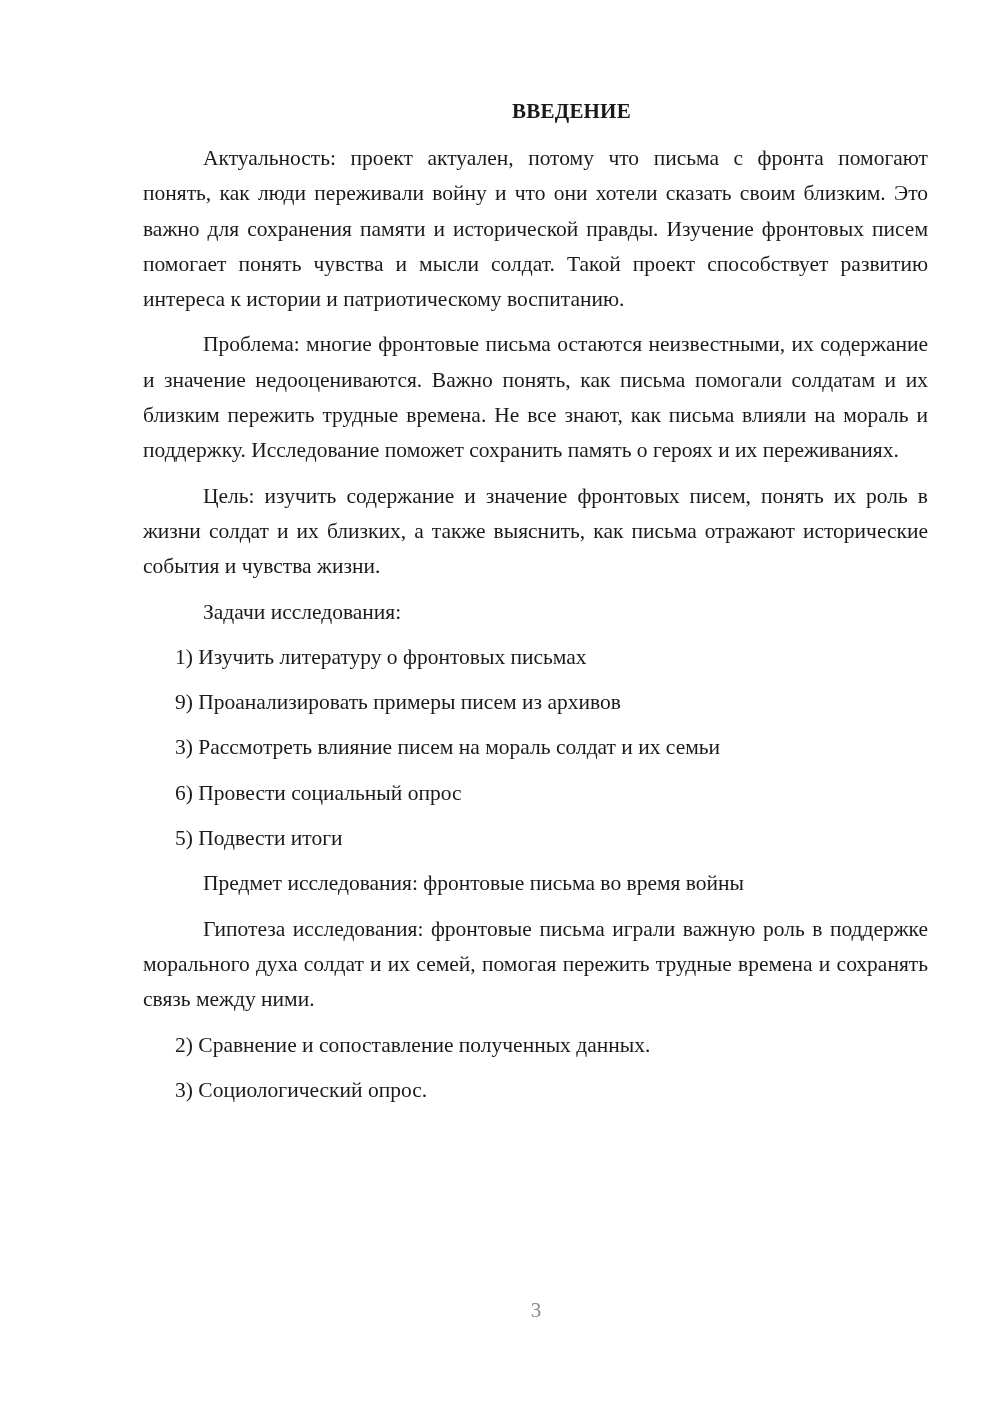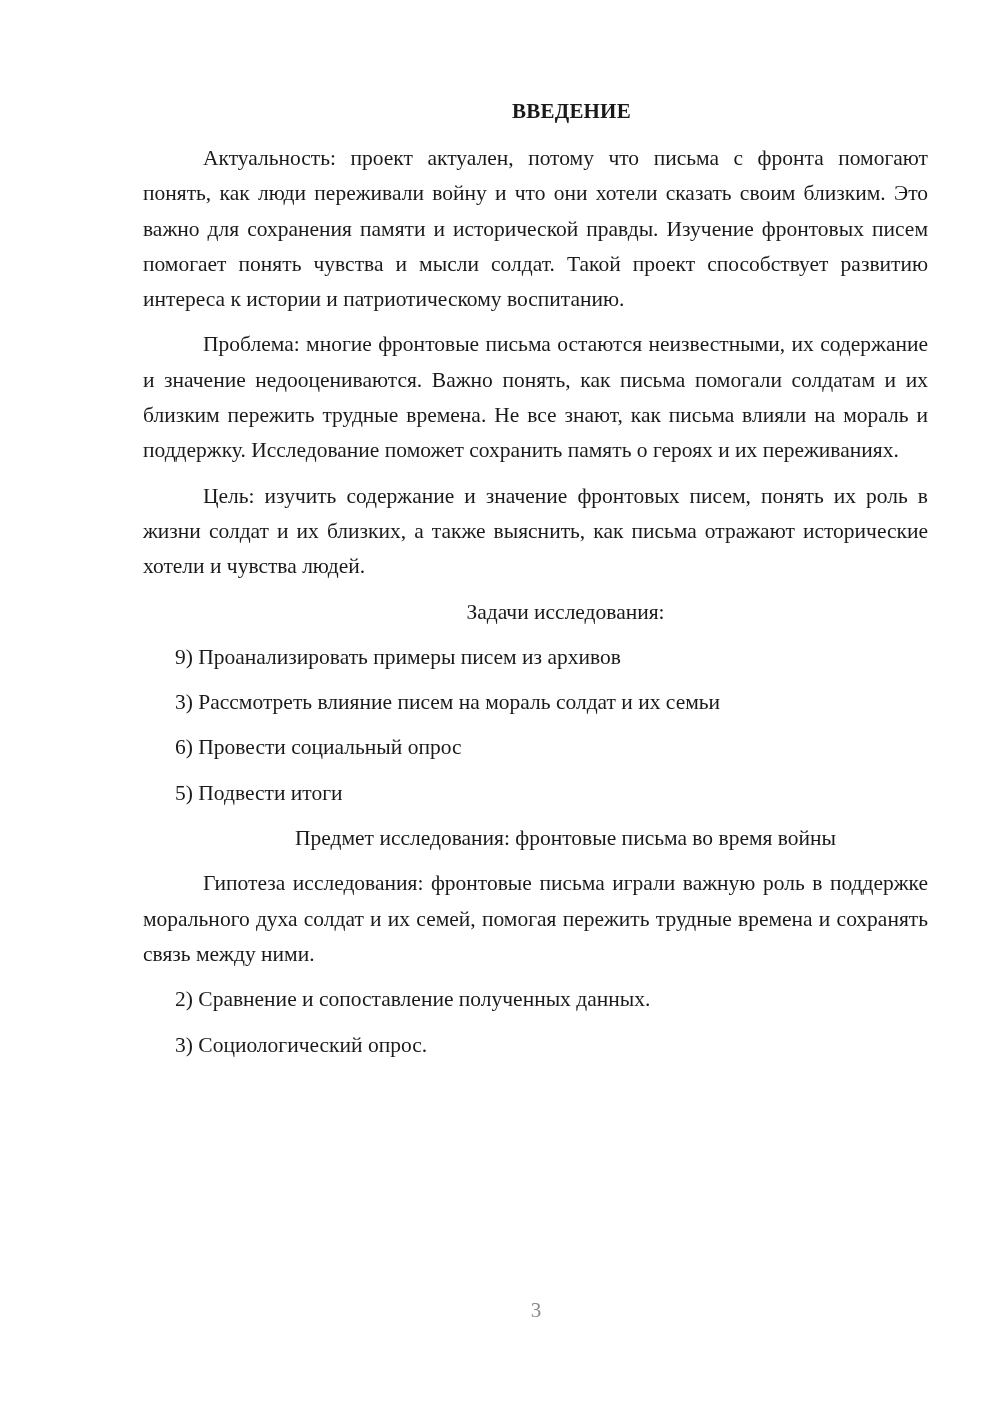--- a/index.html
+++ b/index.html
@@ -41,21 +41,20 @@
     }
     .para {
       margin: 0 0 10px 0;
       text-indent: 60px;
       text-align: justify;
       text-align-last: left;
     }
     .label-line {
       margin: 0 0 10px 0;
       text-indent: 60px;
-      text-align: center;
     }
     .list {
       margin: 0;
       padding: 0;
       list-style: none;
     }
     .list-item {
       margin: 0 0 10px 0;
       padding-left: 32px;
       line-height: 35.3px;
@@ -75,25 +74,26 @@
 
 <div class="page">
   <div class="content">
 
     <div class="title">ВВЕДЕНИЕ</div>
 
     <p class="para">Актуальность: проект актуален, потому что письма с фронта помогают понять, как люди переживали войну и что они хотели сказать своим близким. Это важно для сохранения памяти и исторической правды. Изучение фронтовых писем помогает понять чувства и мысли солдат. Такой проект способствует развитию интереса к истории и патриотическому воспитанию.</p>
 
     <p class="para">Проблема: многие фронтовые письма остаются неизвестными, их содержание и значение недооцениваются. Важно понять, как письма помогали солдатам и их близким пережить трудные времена. Не все знают, как письма влияли на мораль и поддержку. Исследование поможет сохранить память о героях и их переживаниях.</p>
 
-    <p class="para">Цель: изучить содержание и значение фронтовых писем, понять их роль в жизни солдат и их близких, а также выяснить, как письма отражают исторические хотели и чувства людей.</p>
+    <p class="para">Цель: изучить содержание и значение фронтовых писем, понять их роль в жизни солдат и их близких, а также выяснить, как письма отражают исторические события и чувства жизни.</p>
 
     <p class="label-line">Задачи исследования:</p>
 
     <ul class="list">
+      <li class="list-item">1) Изучить литературу о фронтовых письмах</li>
       <li class="list-item">9) Проанализировать примеры писем из архивов</li>
       <li class="list-item">3) Рассмотреть влияние писем на мораль солдат и их семьи</li>
       <li class="list-item">6) Провести социальный опрос</li>
       <li class="list-item">5) Подвести итоги</li>
     </ul>
 
 
     <p class="label-line">Предмет исследования: фронтовые письма во время войны</p>
 
     <p class="para">Гипотеза исследования: фронтовые письма играли важную роль в поддержке морального духа солдат и их семей, помогая пережить трудные времена и сохранять связь между ними.</p>

